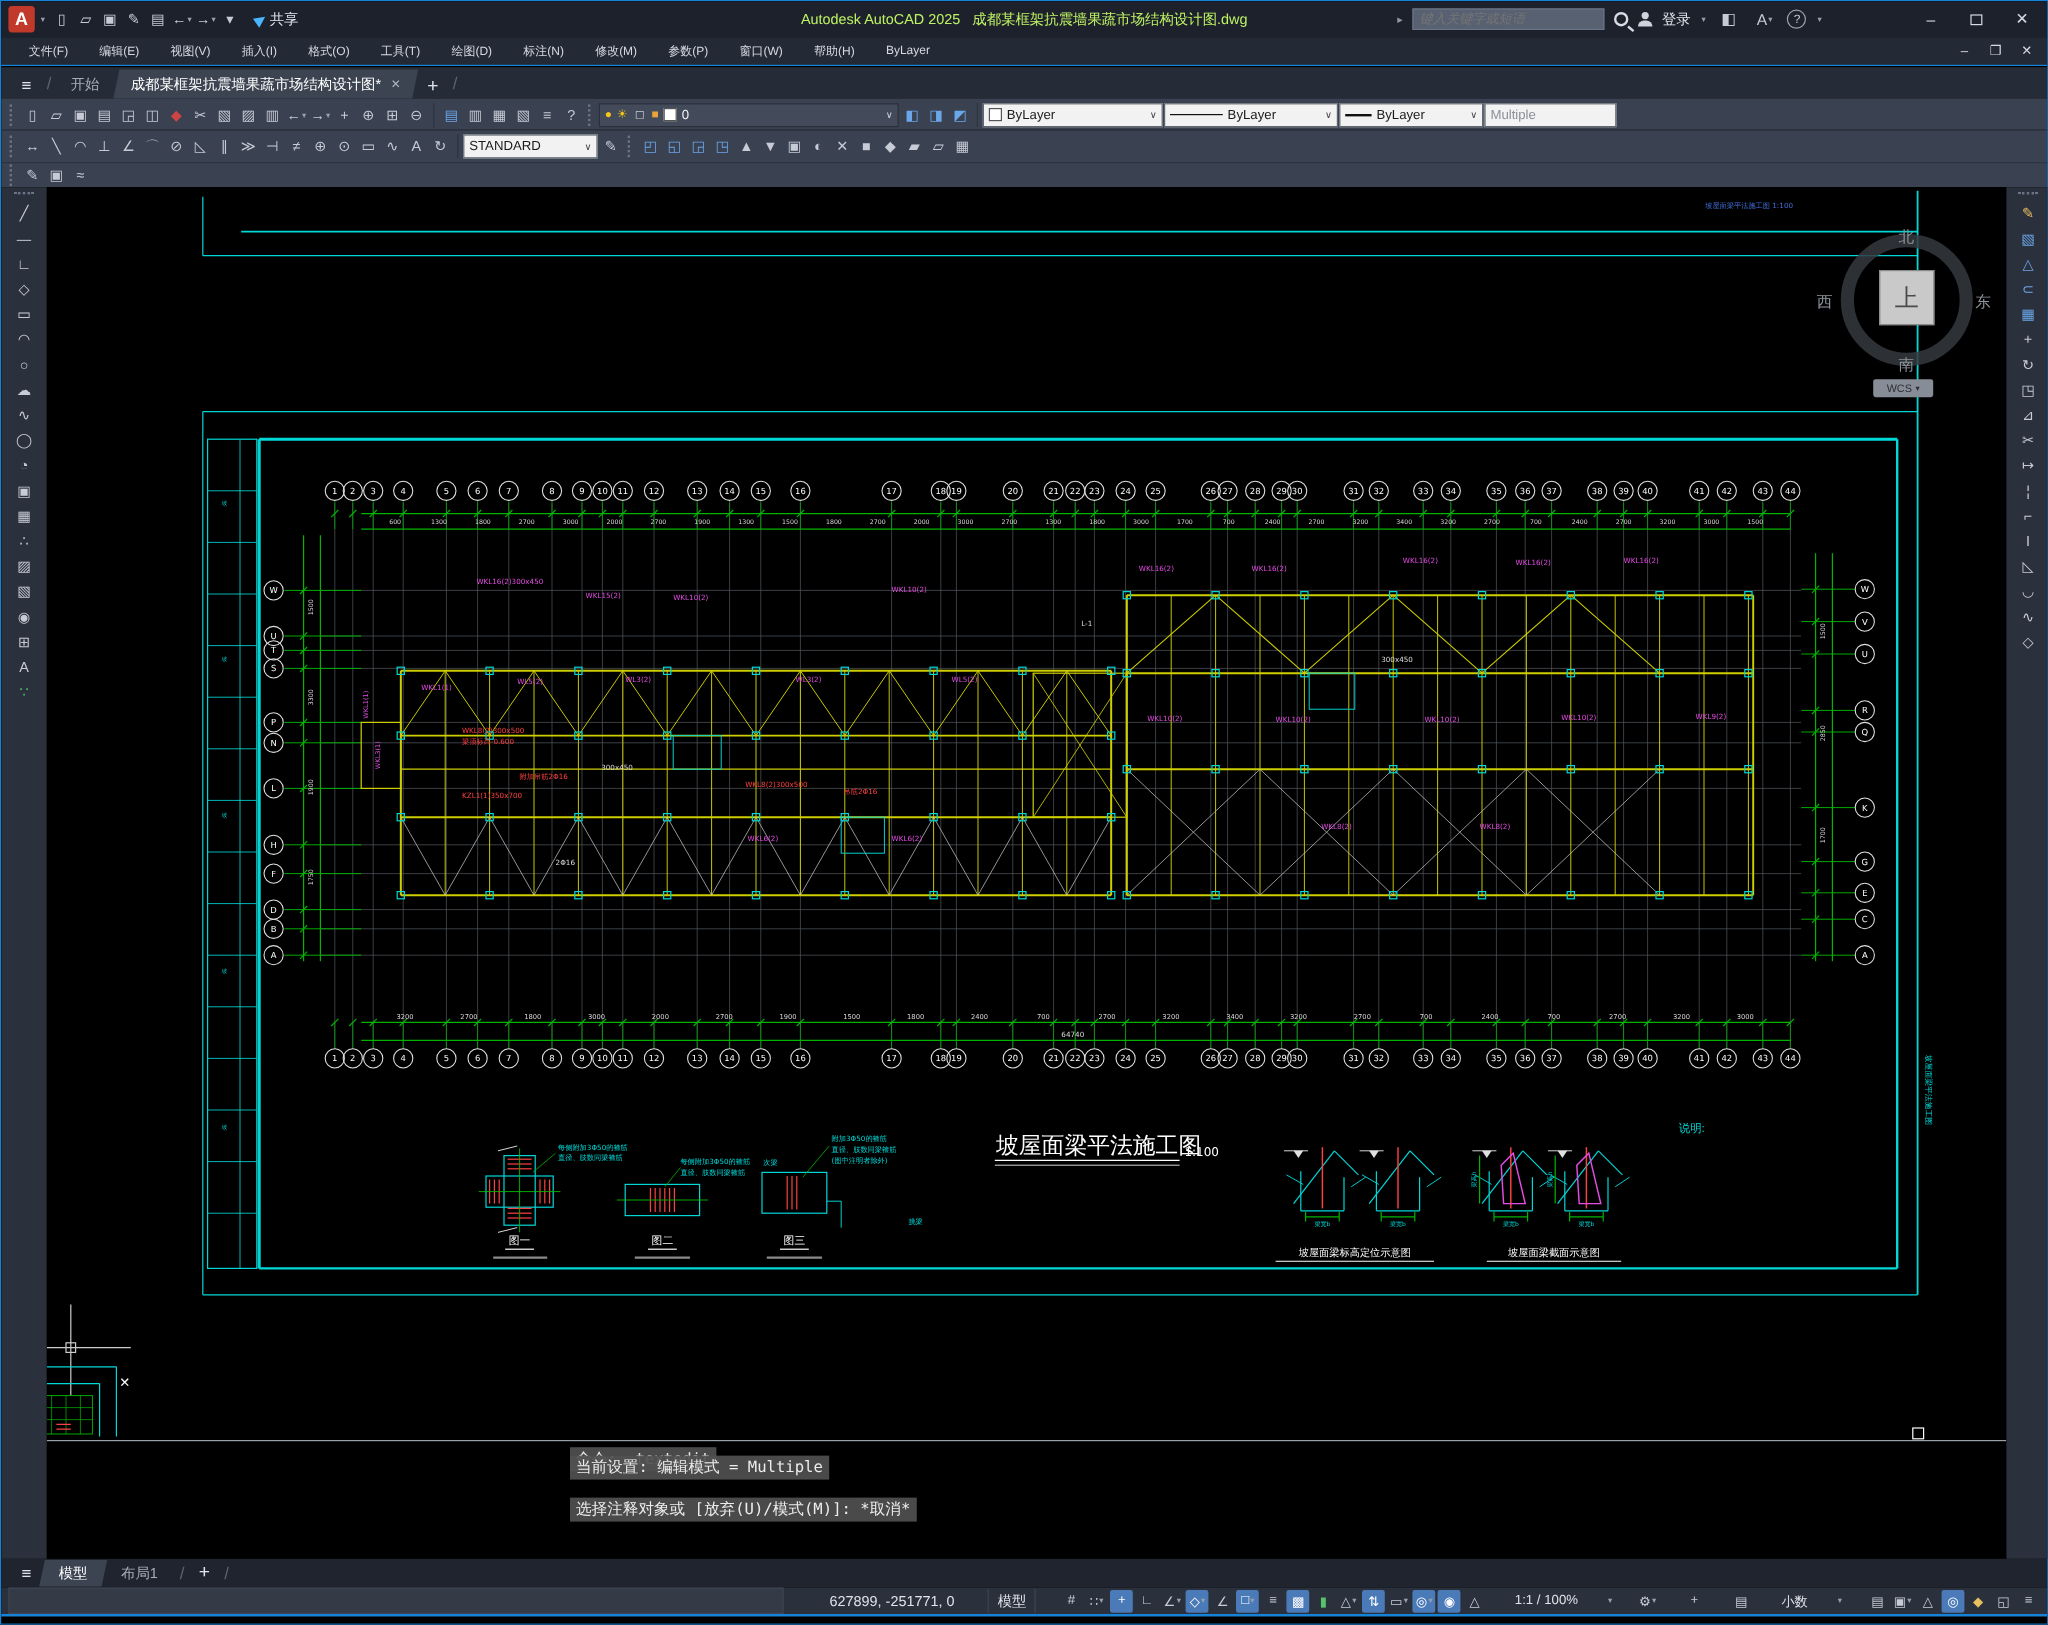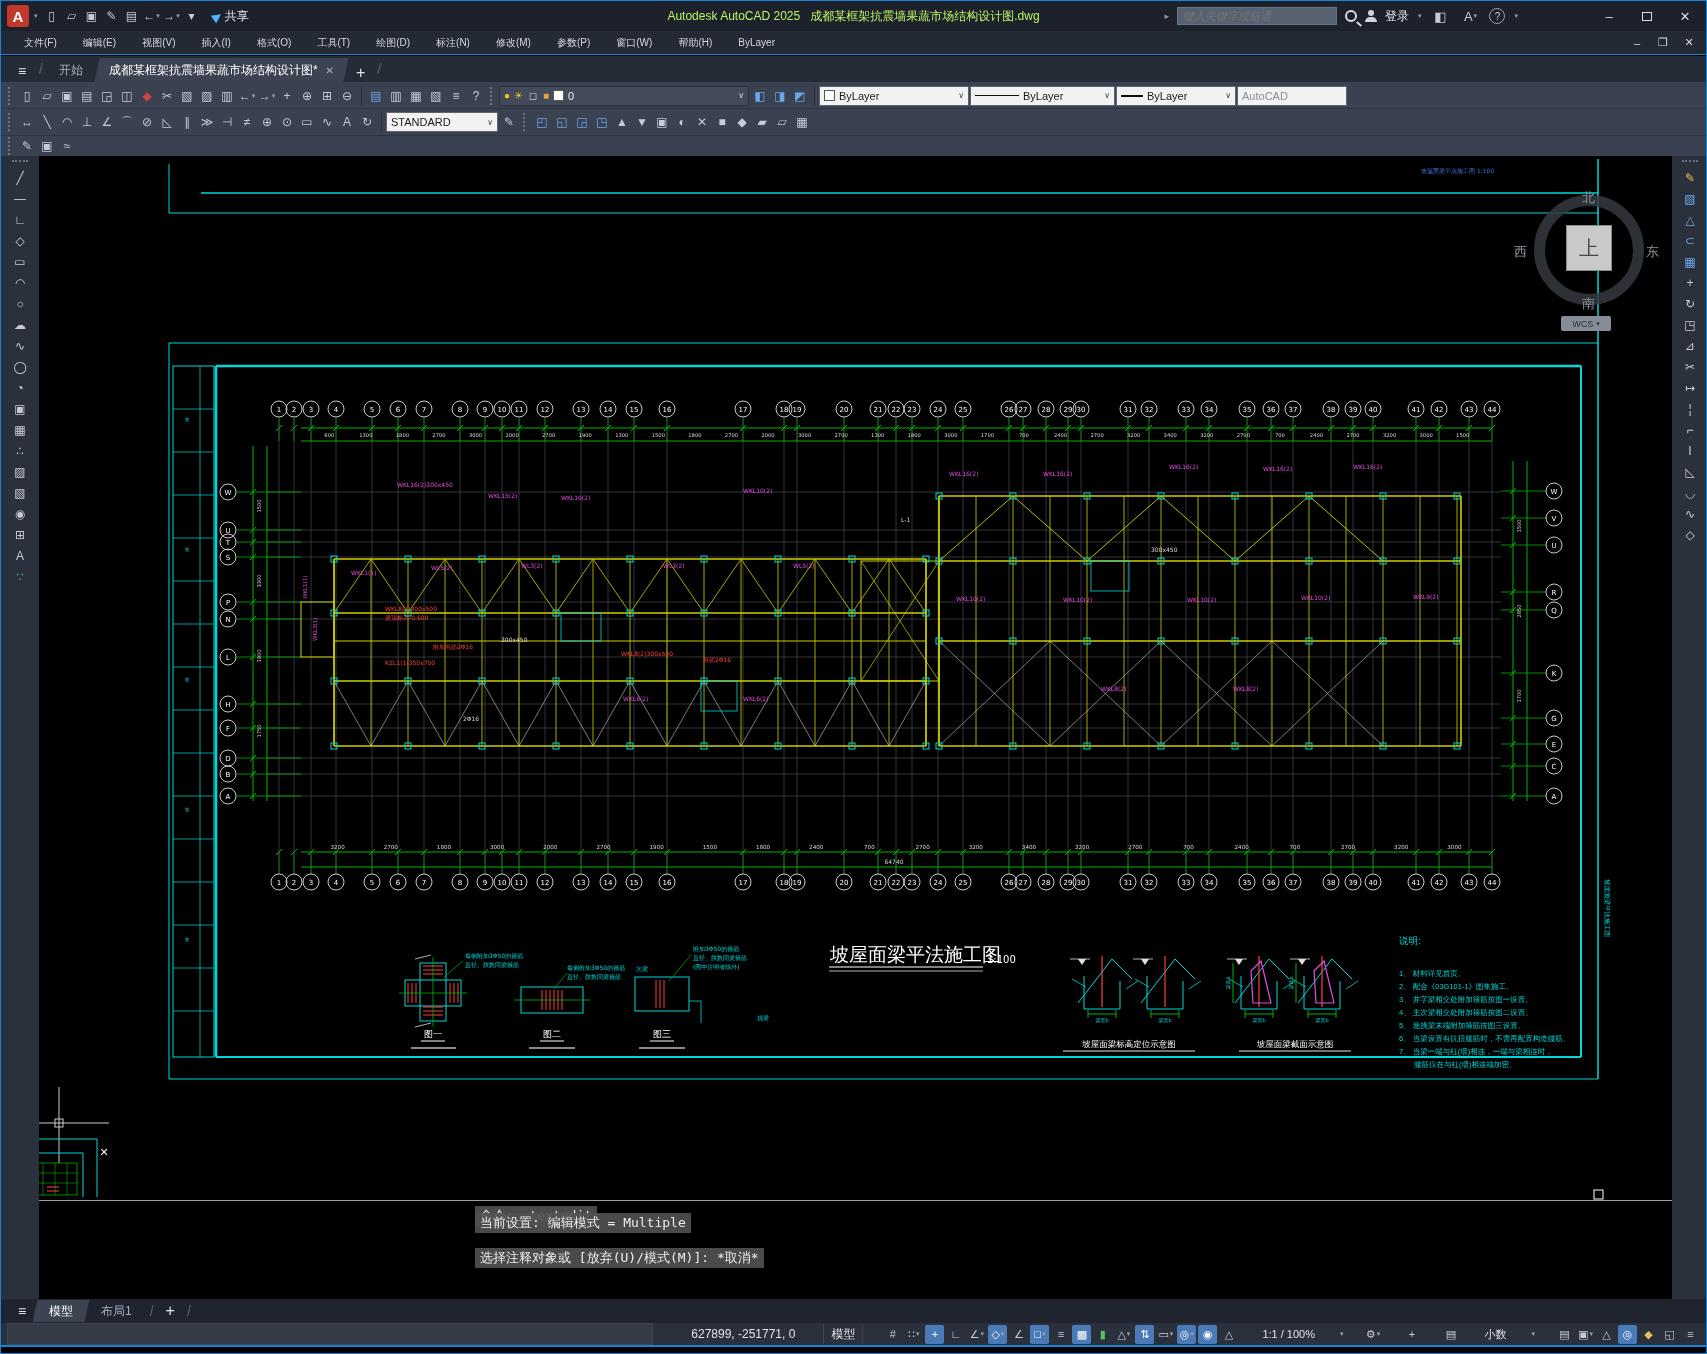--- a/index.html
+++ b/index.html
@@ -229,21 +229,21 @@
       <span class="lt-line"></span>
         <span>ByLayer</span>
         <span class="cdd">∨</span>
     </div>
     <div class="combo" style="width:120px">
       <span class="lt-line" style="width:22px;height:2px"></span>
         <span>ByLayer</span>
         <span class="cdd">∨</span>
     </div>
     <div class="combo" style="width:110px;color:#8a8f98">
-      <span>AutoCAD</span>
+      <span>Multiple</span>
     </div>
   </div>
 
   <div class="tbrow" id="tbrow2">
     <div class="grip"></div>
       <div id="tb2a" style="display:flex">
         <div class="icon">↔</div>
         <div class="icon">╲</div>
         <div class="icon">◠</div>
         <div class="icon">⊥</div>
@@ -1277,30 +1277,20 @@
         <div class="vclab" style="left:48px;top:100px">南</div>
         <div id="vctop">上</div>
       </div>
       <div id="wcs">
         <span>WCS</span>
           <span style="font-size:7px">▾</span>
       </div>
 
       <div id="notes">
         <div class="ntitle">说明:</div>
-        <div id="notelines">
-            <div>1、 材料详见首页。</div>
-            <div>2、 配合《03G101-1》图集施工。</div>
-            <div>3、 井字梁相交处附加箍筋按图一设置。</div>
-            <div>4、 主次梁相交处附加箍筋按图二设置。</div>
-            <div>5、 悬挑梁末端附加箍筋按图三设置。</div>
-            <div>6、 当梁设置有抗扭腰筋时，不需再配置构造腰筋。</div>
-            <div>7、 当梁一端与柱(墙)相连，一端与梁相连时，</div>
-            <div>　　腰筋仅在与柱(墙)相连端加密。</div>
-          </div>
       </div>
 
       <div id="cmd">
         <div id="echoes">
             <div class="echo" style="top: 5px;">命令: _textedit</div>
             <div class="echo" style="top: 12px;">当前设置: 编辑模式 = Multiple</div>
             <div class="echo" style="top: 47px;">选择注释对象或 [放弃(U)/模式(M)]: *取消*</div>
           </div>
 
       </div>

